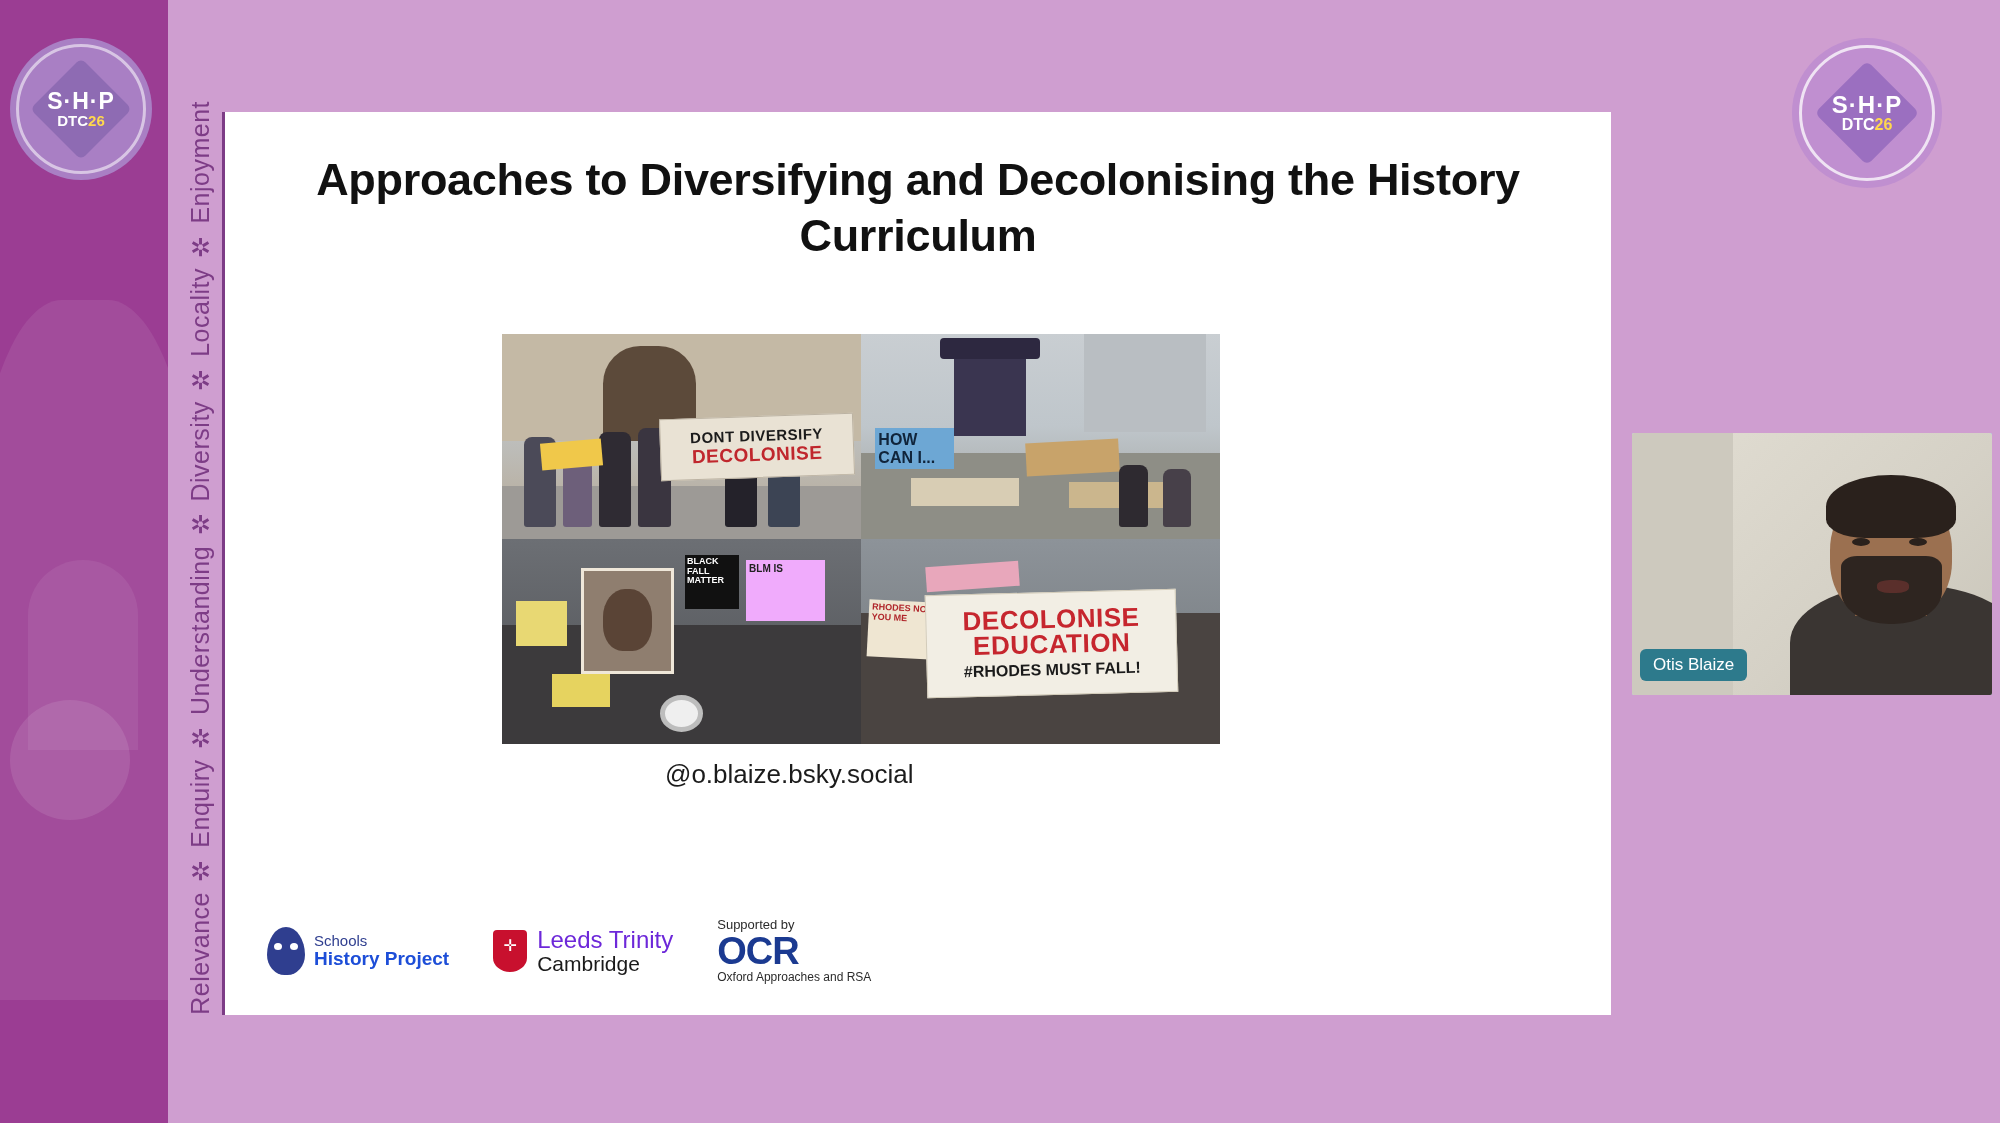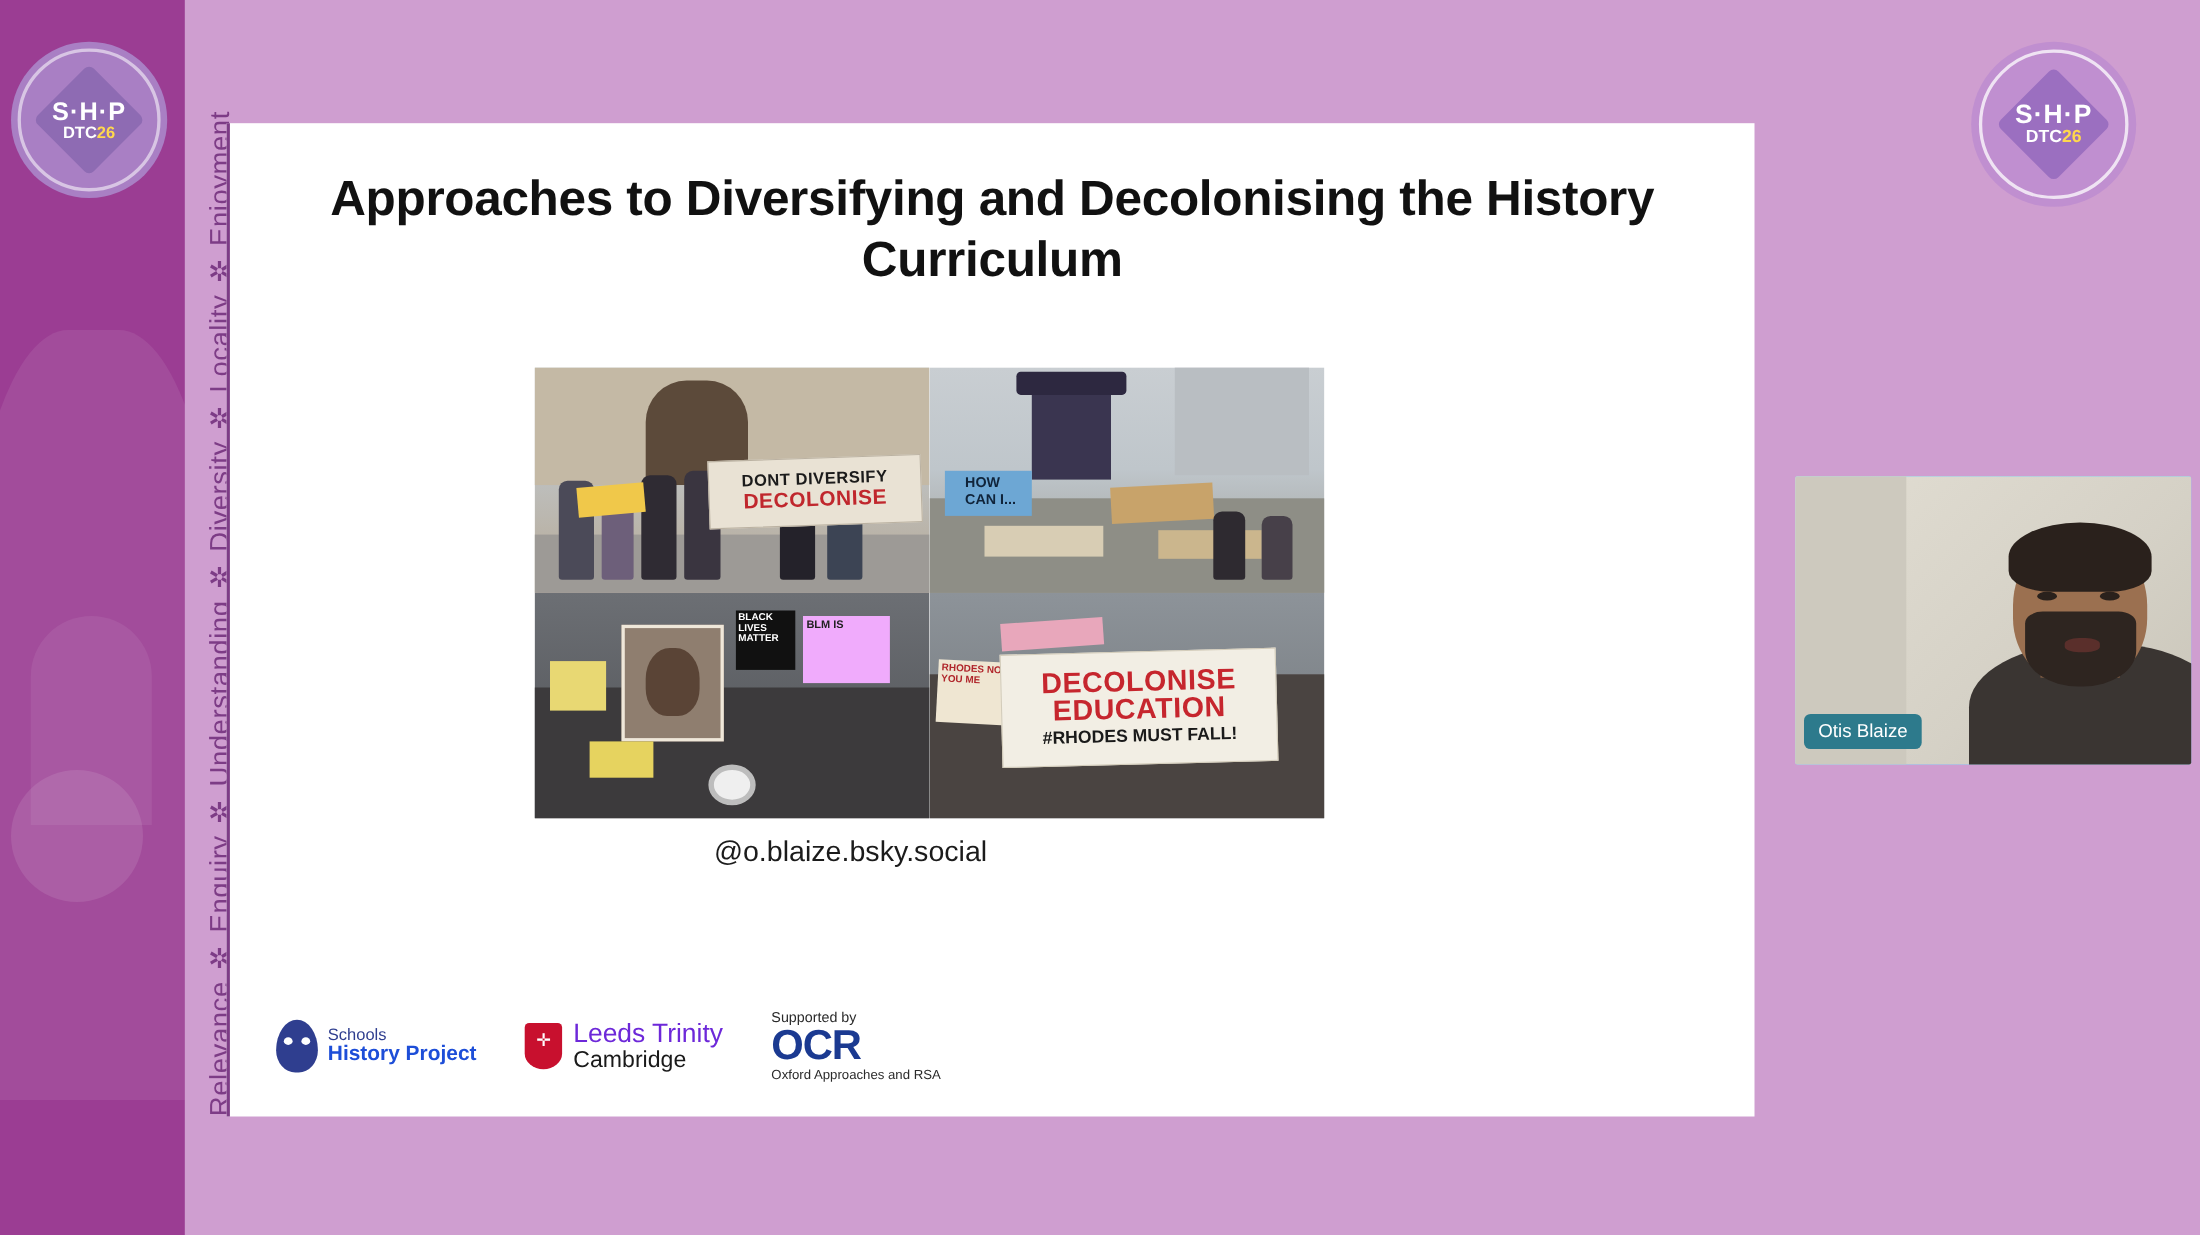--- a/index.html
+++ b/index.html
@@ -110,21 +110,21 @@
     transform: rotate(180deg);
     font-size: 25px;
     color: #7d3c86;
     letter-spacing: 0.5px;
     white-space: nowrap;
   }
 
   
   .slide {
     position: absolute;
-    left: 206px; top: 112px;
+    left: 222px; top: 112px;
     width: 1389px; height: 903px;
     background: #ffffff;
     border-left: 3px solid #7d3c86;
   }
   .slide-title {
     margin: 40px 60px 0 60px;
     text-align: center;
     font-size: 45px;
     font-weight: bold;
     color: #111;
@@ -162,21 +162,21 @@
   .person { position:absolute; bottom:6%; border-radius:8px 8px 3px 3px; }
 
   
   #ph-tr .sky { background: linear-gradient(#c9ced2 0%, #bfc6cb 45%, #9a9a94 100%); }
   #ph-tr .tower { position:absolute; right:4%; top:0; width:34%; height:48%; background:#b9bec2; }
   #ph-tr .plinth { position:absolute; left:26%; top:6%; width:20%; height:44%; background:#3a3550; }
   #ph-tr .plinthtop { position:absolute; left:22%; top:2%; width:28%; height:10%; background:#2d2840; border-radius:4px;}
   #ph-tr .groundtr { position:absolute; left:0; bottom:0; width:100%; height:42%; background:#8e8e86; }
   #ph-tr .cardbd { position:absolute; background:#c8a36a; }
   #ph-tr .bluebox { position:absolute; left:4%; top:46%; width:22%; height:20%; background:#6da7d4; }
-  #ph-tr .bluebox span { display:block; font-size:13px; font-weight:bold; color:#10243a; padding:3px;margin-left:15px; }
+  #ph-tr .bluebox span { display:block; font-size:16px; font-weight:bold; color:#10243a; padding:3px; }
 
   
   #ph-bl .sky { background: linear-gradient(#6c6f74 0%, #4e5054 100%); }
   #ph-bl .crowd { position:absolute; left:0; bottom:0; width:100%; height:58%; background:#3c3a3c; }
   #ph-bl .portrait { position:absolute; left:22%; top:14%; width:26%; height:52%; background:#8f7e6f; border:3px solid #efe7d9;}
   #ph-bl .face { position:absolute; left:22%; top:18%; width:56%; height:62%; background:#5a4436; border-radius:45% 45% 40% 40%; }
   #ph-bl .blm { position:absolute; left:51%; top:8%; width:15%; height:26%; background:#111; }
   #ph-bl .blm span { display:block; color:#fff; font-size:9px; font-weight:bold; padding:2px; line-height:1.05;}
   #ph-bl .placard { position:absolute; background:#f0abfc; }
   #ph-bl .mega { position:absolute; left:44%; bottom:6%; width:12%; height:18%; background:#efefef; border-radius:50%; border:5px solid #bdbdbd;}
@@ -380,21 +380,21 @@
         <div class="person" style="left:84%;width:8%;height:28%;background:#474049;"></div>
       </div>
 
       <div class="ph" id="ph-bl">
         <div class="sky"></div>
         <div class="crowd"></div>
         <div class="portrait">
           <div class="face"></div>
         </div>
         <div class="blm">
-          <span>BLACK LIVES MATTER</span>
+          <span>BLACK FALL MATTER</span>
         </div>
         <div class="placard" style="left:68%;top:10%;width:22%;height:30%;">
           <span style="display:block;font-size:10px;color:#222;font-weight:bold;padding:3px;">BLM IS</span>
         </div>
         <div class="placard" style="left:4%;top:30%;width:14%;height:22%;background:#e8d873;"></div>
         <div class="placard" style="left:14%;top:66%;width:16%;height:16%;background:#e6d35f;"></div>
         <div class="mega"></div>
       </div>
 
       <div class="ph" id="ph-br">

